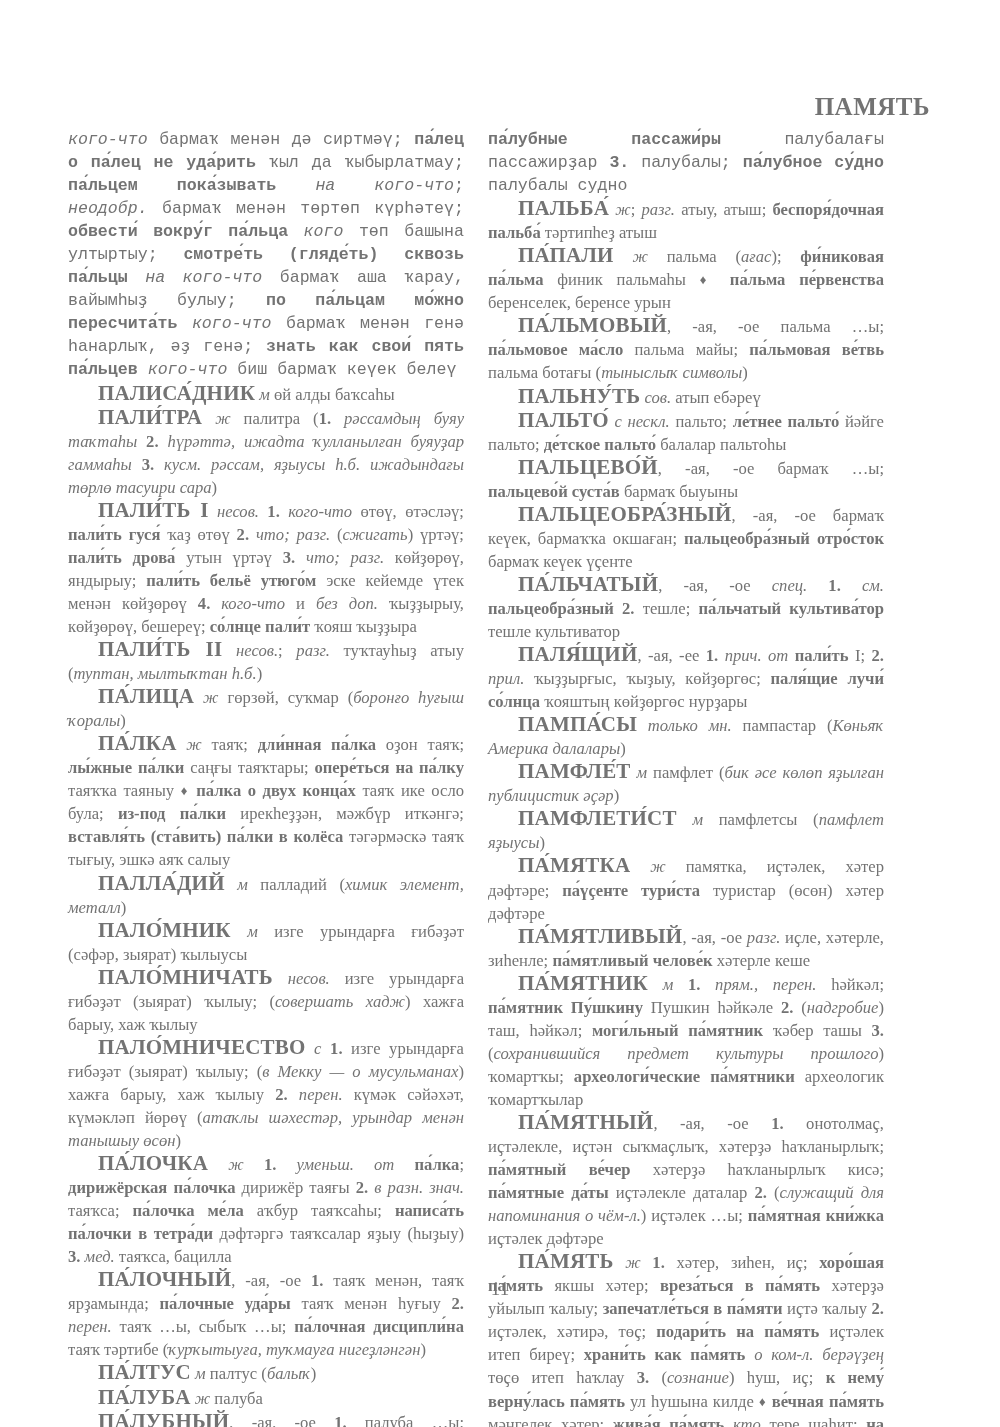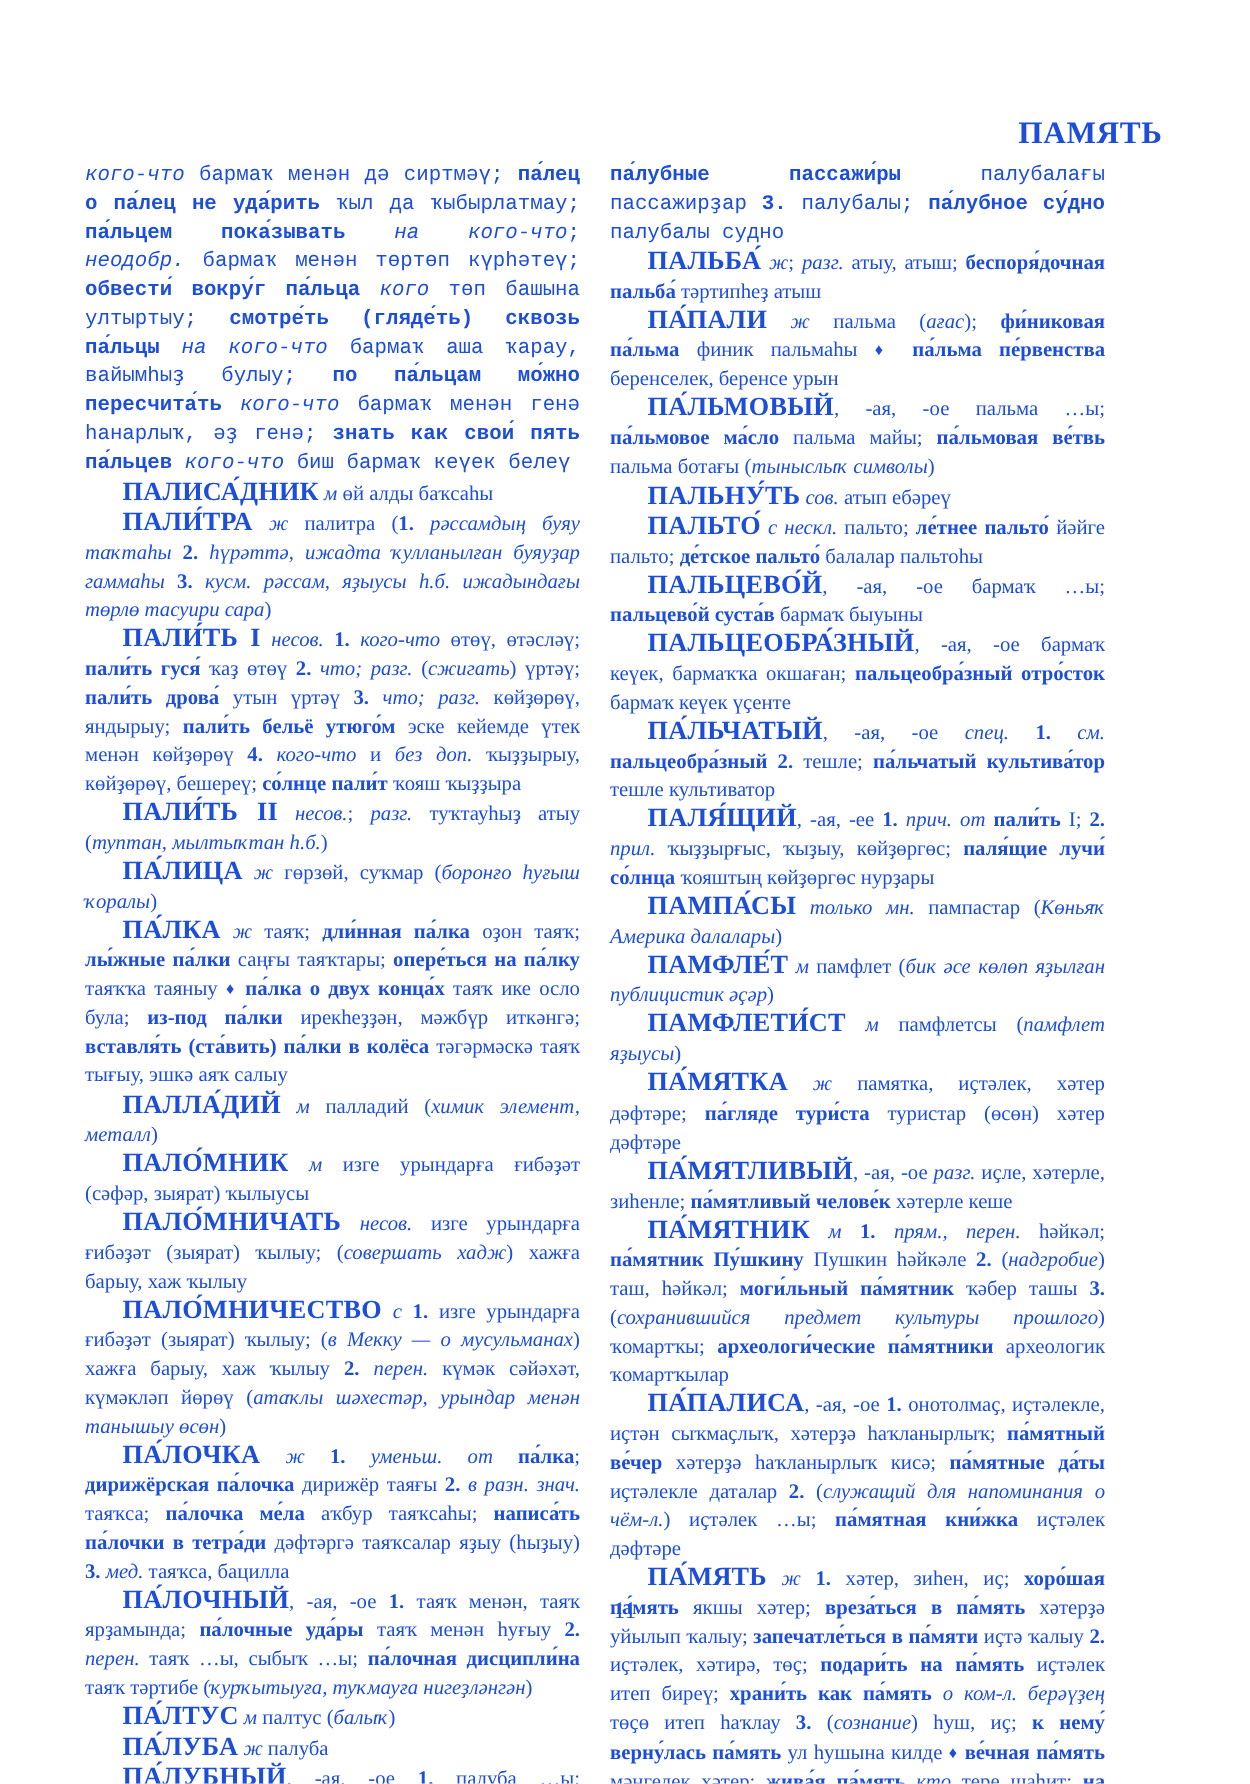--- a/index.html
+++ b/index.html
@@ -6,21 +6,21 @@
     margin: 0;
     padding: 0;
     background: #ffffff;
   }
   .page {
     position: relative;
     width: 1000px;
     height: 1427px;
     background: #ffffff;
     font-family: "Liberation Serif", "DejaVu Serif", serif;
-    color: #1d4ed8;
+    color: #737373;
     box-sizing: border-box;
     overflow: hidden;
   }
   .running-head {
     position: absolute;
     top: 94px;
     right: 70px;
     font-size: 25px;
     font-weight: bold;
     letter-spacing: 0.5px;
@@ -108,23 +108,23 @@
         <p class="entry"><span class="hw">ПА́ЛЬМОВЫЙ</span>, -ая, -ое пальма …ы; <b>па́льмовое ма́сло</b> пальма майы; <b>па́льмовая ве́твь</b> пальма ботағы (<i>тыныслыҡ символы</i>)</p>
         <p class="entry"><span class="hw">ПАЛЬНУ́ТЬ</span> <i>сов.</i> атып ебәреү</p>
         <p class="entry"><span class="hw">ПАЛЬТО́</span> <i>с нескл.</i> пальто; <b>ле́тнее пальто́</b> йәйге пальто; <b>де́тское пальто́</b> балалар пальтоһы</p>
         <p class="entry"><span class="hw">ПАЛЬЦЕВО́Й</span>, -ая, -ое бармаҡ …ы; <b>пальцево́й суста́в</b> бармаҡ быуыны</p>
         <p class="entry"><span class="hw">ПАЛЬЦЕОБРА́ЗНЫЙ</span>, -ая, -ое бармаҡ кеүек, бармаҡҡа окшаған; <b>пальцеобра́зный отро́сток</b> бармаҡ кеүек үҫенте</p>
         <p class="entry"><span class="hw">ПА́ЛЬЧАТЫЙ</span>, -ая, -ое <i>спец.</i> <b>1.</b> <i>см.</i> <b>пальцеобра́зный 2.</b> тешле; <b>па́льчатый культива́тор</b> тешле культиватор</p>
         <p class="entry"><span class="hw">ПАЛЯ́ЩИЙ</span>, -ая, -ее <b>1.</b> <i>прич. от</i> <b>пали́ть</b> I; <b>2.</b> <i>прил.</i> ҡыҙҙырғыс, ҡыҙыу, көйҙөргөс; <b>паля́щие лучи́ со́лнца</b> ҡояштың көйҙөргөс нурҙары</p>
         <p class="entry"><span class="hw">ПАМПА́СЫ</span> <i>только мн.</i> пампастар (<i>Көньяҡ Америка далалары</i>)</p>
         <p class="entry"><span class="hw">ПАМФЛЕ́Т</span> <i>м</i> памфлет (<i>бик әсе көлөп яҙылған публицистик әҫәр</i>)</p>
         <p class="entry"><span class="hw">ПАМФЛЕТИ́СТ</span> <i>м</i> памфлетсы (<i>памфлет яҙыусы</i>)</p>
-        <p class="entry"><span class="hw">ПА́МЯТКА</span> <i>ж</i> памятка, иҫтәлек, хәтер дәфтәре; <b>па́гляде тури́ста</b> туристар (өсөн) хәтер дәфтәре</p>
+        <p class="entry"><span class="hw">ПА́МЯТКА</span> <i>ж</i> памятка, иҫтәлек, хәтер дәфтәре; <b>па́үҫенте тури́ста</b> туристар (өсөн) хәтер дәфтәре</p>
         <p class="entry"><span class="hw">ПА́МЯТЛИВЫЙ</span>, -ая, -ое <i>разг.</i> иҫле, хәтерле, зиһенле; <b>па́мятливый челове́к</b> хәтерле кеше</p>
         <p class="entry"><span class="hw">ПА́МЯТНИК</span> <i>м</i> <b>1.</b> <i>прям., перен.</i> һәйкәл; <b>па́мятник Пу́шкину</b> Пушкин һәйкәле <b>2.</b> (<i>надгробие</i>) таш, һәйкәл; <b>моги́льный па́мятник</b> ҡәбер ташы <b>3.</b> (<i>сохранившийся предмет культуры прошлого</i>) ҡомартҡы; <b>археологи́ческие па́мятники</b> археологик ҡомартҡылар</p>
-        <p class="entry"><span class="hw">ПА́ПАЛИСА</span>, -ая, -ое <b>1.</b> онотолмаҫ, иҫтәлекле, иҫтән сыҡмаҫлыҡ, хәтерҙә һаҡланырлыҡ; <b>па́мятный ве́чер</b> хәтерҙә һаҡланырлыҡ кисә; <b>па́мятные да́ты</b> иҫтәлекле даталар <b>2.</b> (<i>служащий для напоминания о чём-л.</i>) иҫтәлек …ы; <b>па́мятная кни́жка</b> иҫтәлек дәфтәре</p>
+        <p class="entry"><span class="hw">ПА́МЯТНЫЙ</span>, -ая, -ое <b>1.</b> онотолмаҫ, иҫтәлекле, иҫтән сыҡмаҫлыҡ, хәтерҙә һаҡланырлыҡ; <b>па́мятный ве́чер</b> хәтерҙә һаҡланырлыҡ кисә; <b>па́мятные да́ты</b> иҫтәлекле даталар <b>2.</b> (<i>служащий для напоминания о чём-л.</i>) иҫтәлек …ы; <b>па́мятная кни́жка</b> иҫтәлек дәфтәре</p>
         <p class="entry"><span class="hw">ПА́МЯТЬ</span> <i>ж</i> <b>1.</b> хәтер, зиһен, иҫ; <b>хоро́шая па́мять</b> якшы хәтер; <b>вреза́ться в па́мять</b> хәтерҙә уйылып ҡалыу; <b>запечатле́ться в па́мяти</b> иҫтә ҡалыу <b>2.</b> иҫтәлек, хәтирә, төҫ; <b>подари́ть на па́мять</b> иҫтәлек итеп биреү; <b>храни́ть как па́мять</b> <i>о ком-л. берәүҙең</i> төҫө итеп һаҡлау <b>3.</b> (<i>сознание</i>) һуш, иҫ; <b>к нему́ верну́лась па́мять</b> ул һушына килде <span class="lozenge">♦</span> <b>ве́чная па́мять</b> мәңгелек хәтер; <b>жива́я па́мять</b> <i>кто</i> тере шаһит; <b>на па́мяти</b> <i>чьей</i> хәте-</p>
       </div>
   </div>
 
   <div class="folio">11</div>
 
 </div>
 
 </body></html>

